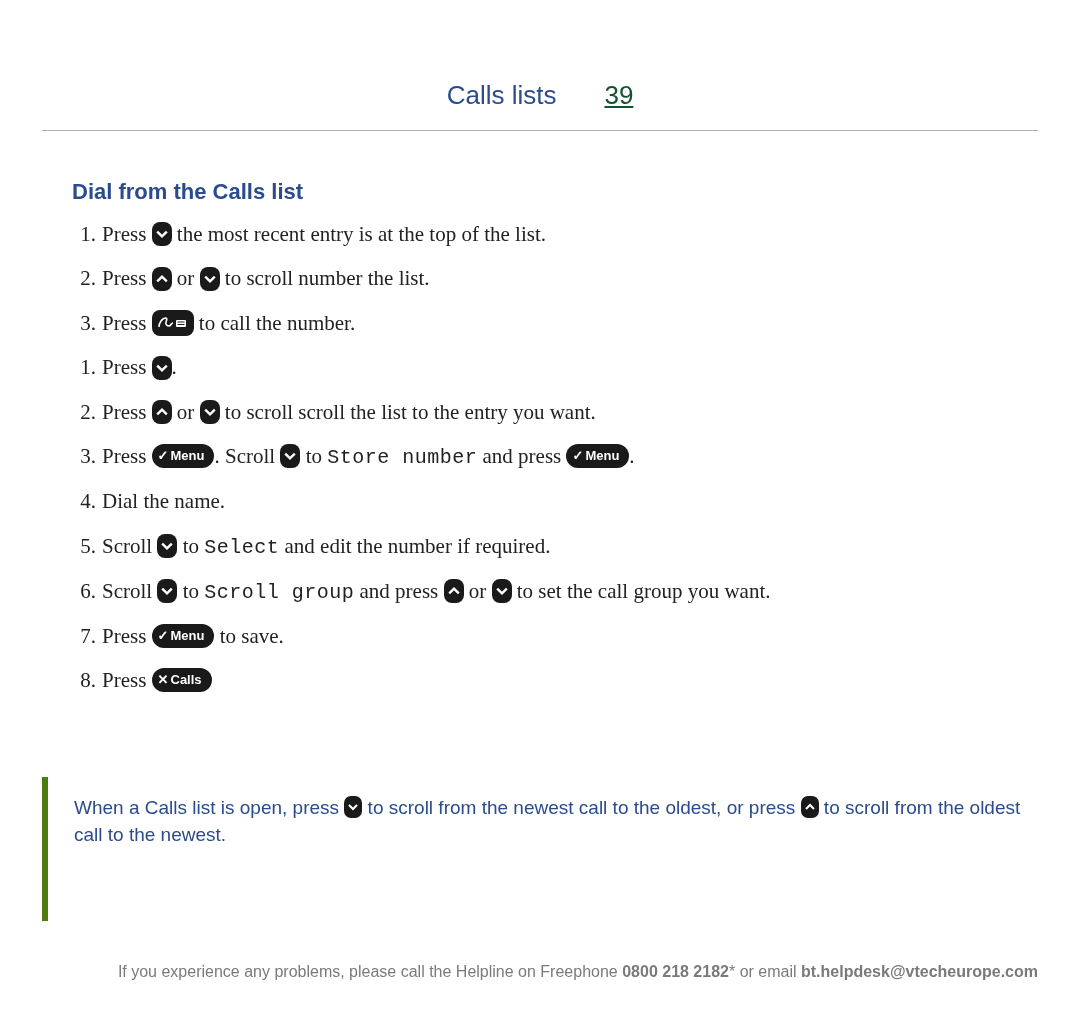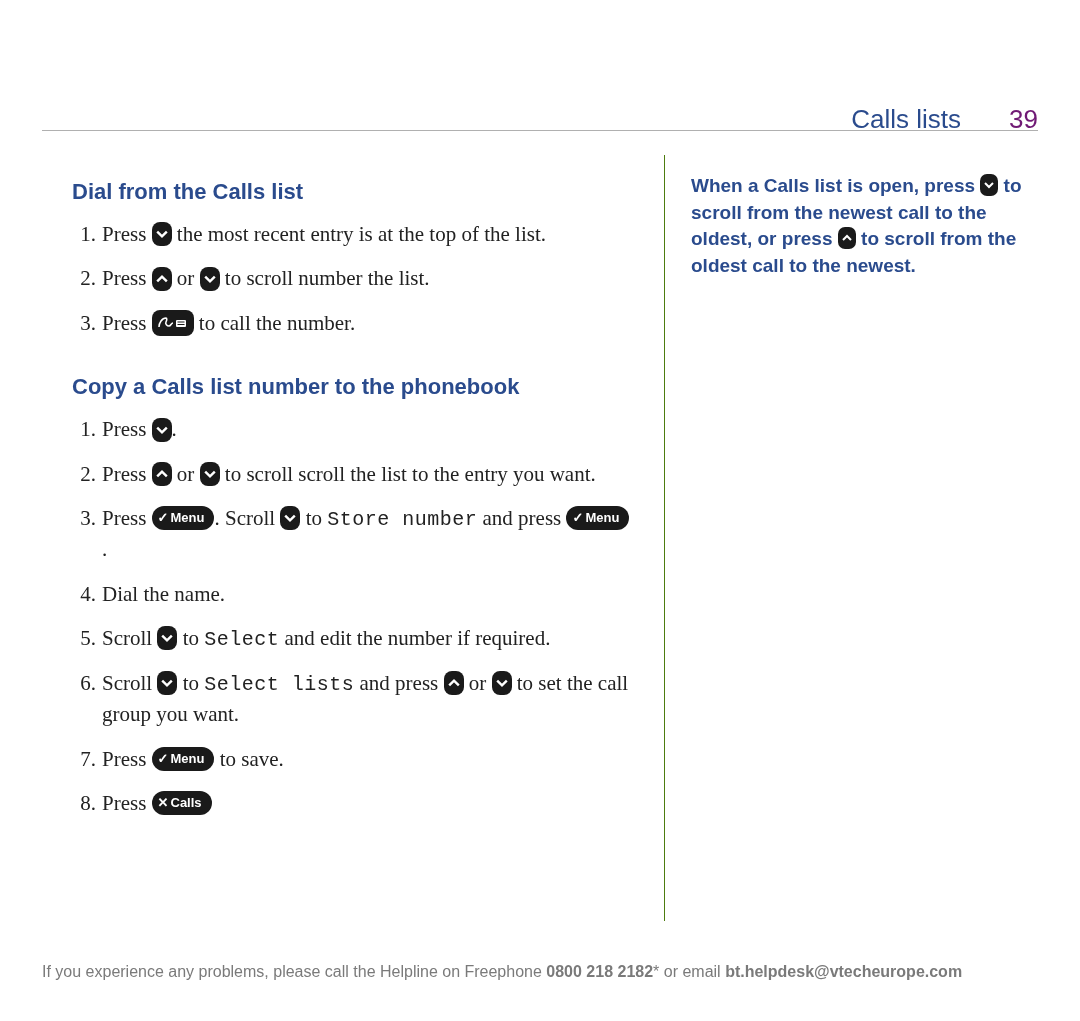--- a/index.html
+++ b/index.html
@@ -6,64 +6,65 @@
   body {
     width: 1080px;
     height: 1021px;
     background: #ffffff;
     font-family: Georgia, 'Times New Roman', serif;
     position: relative;
     padding: 90px 42px 0 42px;
   }
   .header {
     position: absolute;
-    top: 104px;
+    top: 80px;
     right: 42px;
     left: 42px;
     display: flex;
-    justify-content: flex-end;
+    justify-content: center;
     align-items: baseline;
     padding-bottom: 12px;
   }
   .header-title {
     color: #2a4b8d;
     font-size: 26px;
     font-family: 'Trebuchet MS', Arial, sans-serif;
     margin-right: 48px;
   }
   .header-page {
-    color: #701a75;
+    color: #14532d;
     font-size: 26px;
     font-family: 'Trebuchet MS', Arial, sans-serif;
+    text-decoration: underline;
   }
   .hr-top {
     position: absolute;
     top: 130px;
     left: 42px;
     right: 42px;
     height: 1px;
     background: #b0b0b0;
   }
   .columns {
     position: absolute;
     top: 155px;
     left: 42px;
     right: 42px;
     bottom: 100px;
     display: flex;
+    flex-direction: column;
   }
   .main-col {
     flex: 0 0 622px;
     padding: 18px 30px 0 30px;
   }
   .side-col {
     flex: 1;
-    border-left: 1px solid #4d7c0f;
+    border-left: 6px solid #4d7c0f;
     padding: 18px 16px 0 26px;
-    font-weight: bold;
   }
   .section-title {
     color: #2a4b8d;
     font-family: 'Trebuchet MS', Arial, sans-serif;
     font-weight: bold;
     font-size: 22px;
     margin-bottom: 14px;
     margin-top: 6px;
   }
   .section-title.spacer { margin-top: 36px; }
@@ -136,21 +137,21 @@
     font-size: 19px;
     line-height: 1.4;
   }
   .side-text .icon-round { width:18px; height:22px; border-radius:7px; }
   .side-text .icon-round svg { width:10px; height:10px; }
   .footer {
     position: absolute;
     bottom: 40px;
     left: 42px;
     right: 42px;
-    text-align: left;
+    text-align: right;
     font-family: 'Trebuchet MS', Arial, sans-serif;
     color: #7a7a7a;
     font-size: 16px;
   }
   .footer .bold { font-weight: bold; }
 </style>
 </head>
 <body>
 
 <div class="header">
@@ -188,21 +189,20 @@
             <svg viewBox="0 0 34 18">
               <path d="M3 13 C3 9 6 4 10 4 C11 4 11 6 10 8 C9 10 11 12 13 12 C15 12 15 9 17 9" fill="none" stroke="#fff" stroke-width="1.6"></path>
               <rect x="20" y="6" width="10" height="7" rx="1" fill="#fff"></rect>
               <rect x="21.5" y="7.5" width="7" height="1" fill="#1a1a1a"></rect>
               <rect x="21.5" y="10" width="7" height="1" fill="#1a1a1a"></rect>
             </svg>
           </span><span> to call the number.</span>
       </li>
     </ol>
 
-    <div class="section-title spacer">Copy a Calls list number to the phonebook</div>
     <ol>
       <li><span class="num">1.</span>
         <span>Press </span><span class="icon icon-round">
             <svg viewBox="0 0 10 10">
               <path d="M1 3 L5 7 L9 3" fill="none" stroke="#fff" stroke-width="2"></path>
             </svg>
           </span><span>.</span>
       </li>
       <li><span class="num">2.</span>
         <span>Press </span><span class="icon icon-round">
@@ -236,21 +236,21 @@
             <svg viewBox="0 0 10 10">
               <path d="M1 3 L5 7 L9 3" fill="none" stroke="#fff" stroke-width="2"></path>
             </svg>
           </span><span> to </span><span class="ocr">Select</span><span> and edit the number if required.</span>
       </li>
       <li><span class="num">6.</span>
         <span>Scroll </span><span class="icon icon-round">
             <svg viewBox="0 0 10 10">
               <path d="M1 3 L5 7 L9 3" fill="none" stroke="#fff" stroke-width="2"></path>
             </svg>
-          </span><span> to </span><span class="ocr">Select lists</span><span> and press </span><span class="icon icon-round">
+          </span><span> to </span><span class="ocr">Scroll group</span><span> and press </span><span class="icon icon-round">
             <svg viewBox="0 0 10 10">
               <path d="M1 7 L5 3 L9 7" fill="none" stroke="#fff" stroke-width="2"></path>
             </svg>
           </span><span> or </span><span class="icon icon-round">
             <svg viewBox="0 0 10 10">
               <path d="M1 3 L5 7 L9 3" fill="none" stroke="#fff" stroke-width="2"></path>
             </svg>
           </span><span> to set the call group you want.</span>
       </li>
       <li><span class="num">7.</span>

